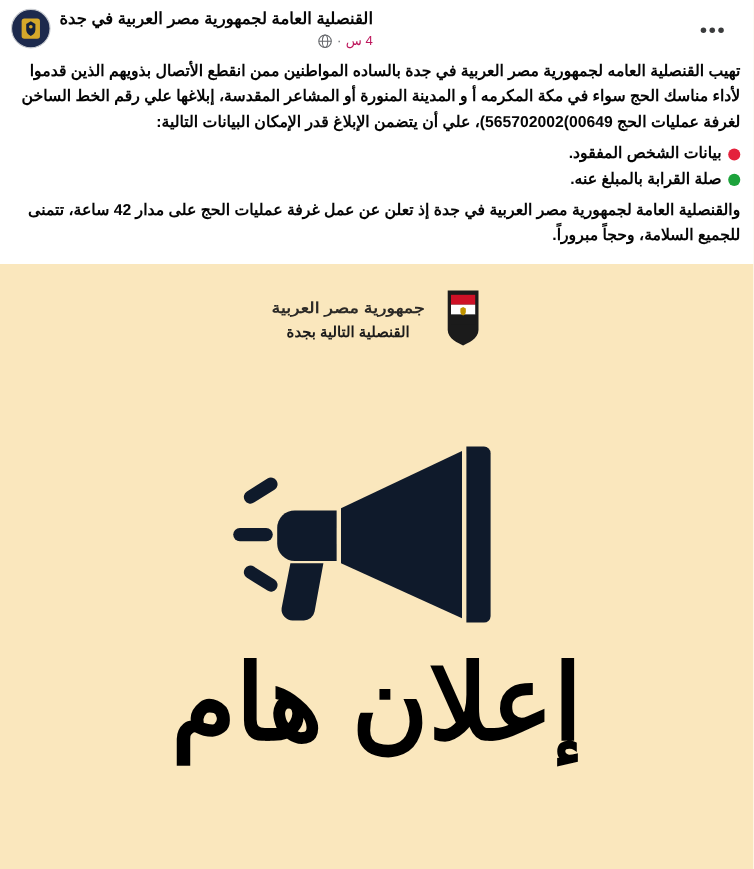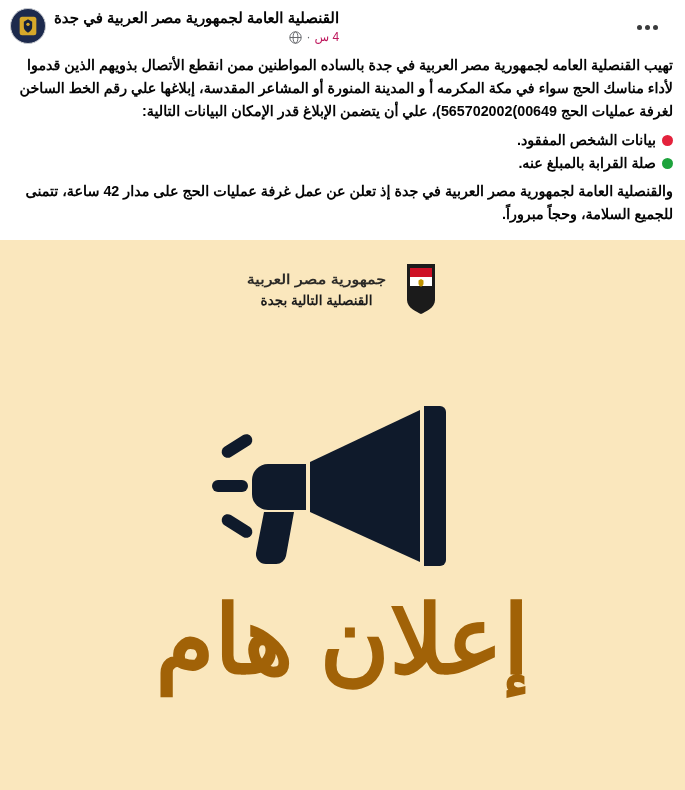--- a/index.html
+++ b/index.html
@@ -194,21 +194,21 @@
     display: block;
   }
   .announce-text {
     position: absolute;
     top: 340px;
     left: 0;
     right: 0;
     text-align: center;
     font-size: 95px;
     font-weight: bold;
-    color: #a16207;
+    color: #000000;
     letter-spacing: 0px;
     line-height: 120px;
     direction: rtl;
   }
 </style>
 </head>
 <body>
 
 <div class="post">
 

